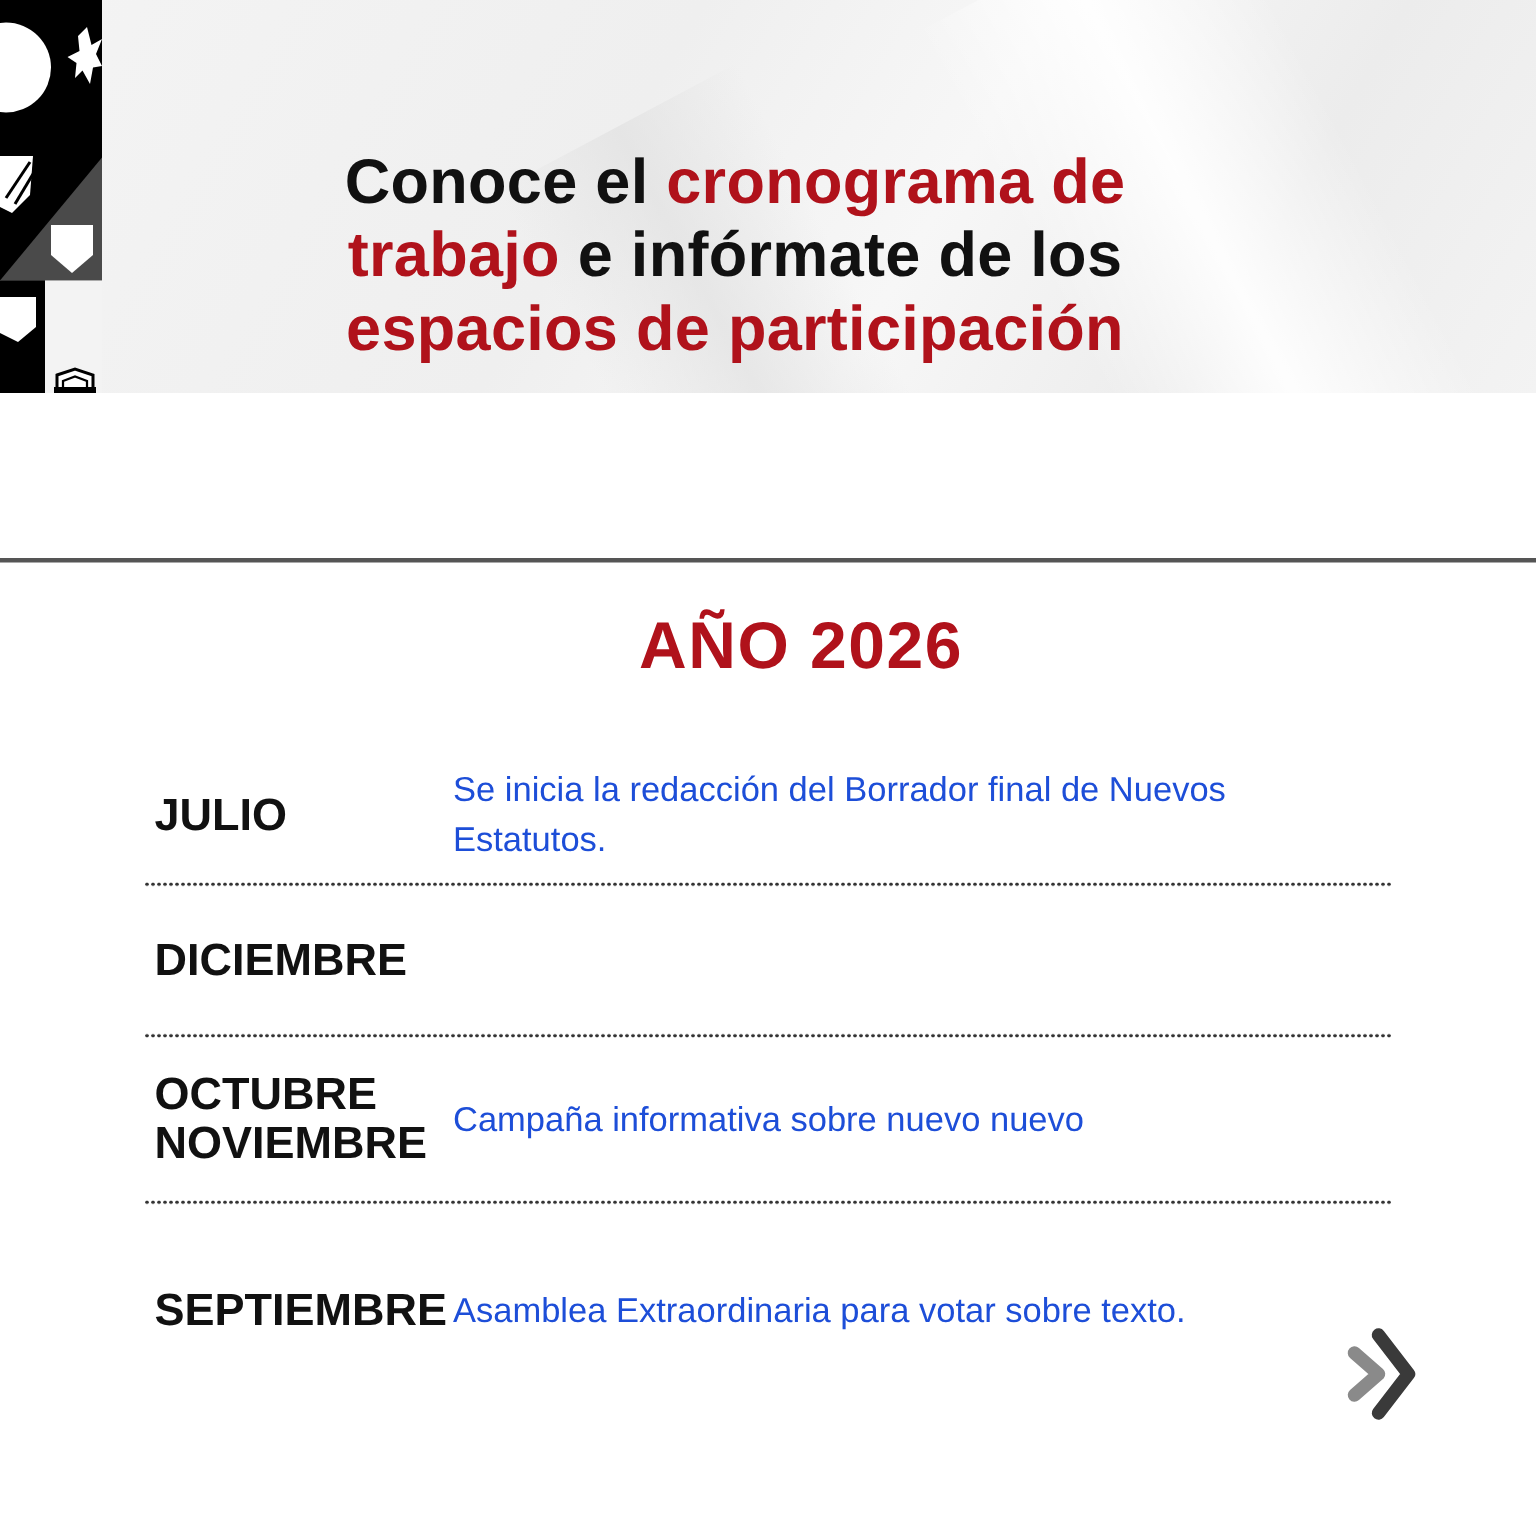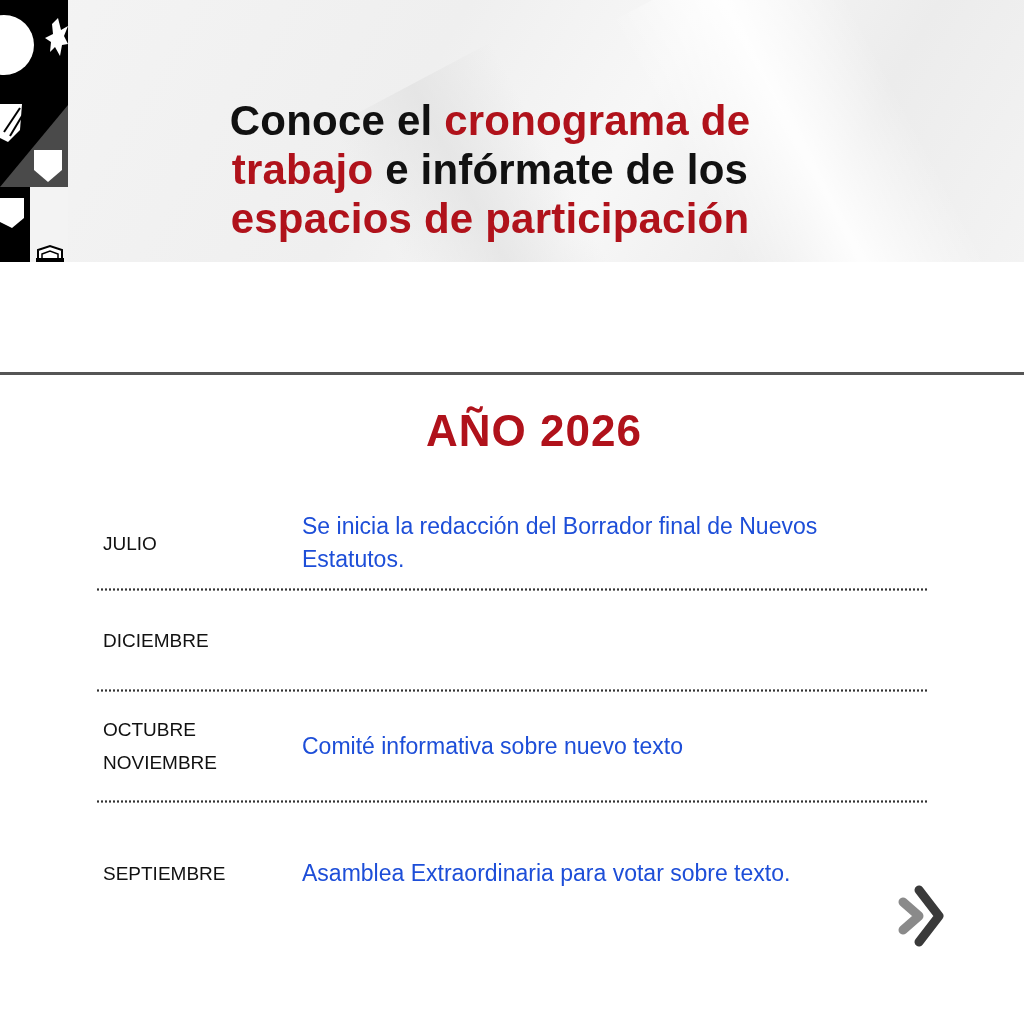--- a/index.html
+++ b/index.html
@@ -36,21 +36,21 @@
     .headline .red { color: #b0121b; }
 
     .year-title {
       position: absolute; left: 0; top: 406px; width: 1068px;
       text-align: center; font-weight: bold; font-size: 44px; color: #b0121b; letter-spacing: 1px;
     }
 
     .schedule { position: absolute; left: 96px; top: 498px; width: 832px; }
     .row { position: relative; display: flex; align-items: center; }
     .row .month {
-      width: 206px; padding-left: 7px; font-weight: normal; font-size: 19px; line-height: 33px; color: #111;
+      width: 206px; padding-left: 7px; font-weight: bold; font-size: 30px; line-height: 33px; color: #111;
     }
     .row .desc {
       flex: 1; font-size: 23px; line-height: 33px; color: #1d4ed8; padding-right: 30px;
     }
     .sep {
       height: 3px; width: 832px;
       background-image: radial-gradient(circle, #333 1px, transparent 1.3px);
       background-size: 4px 3px; background-repeat: repeat-x;
     }
     .row1 { height: 90px; }
@@ -129,21 +129,21 @@
       <div>DICIEMBRE</div>
     </div>
   </div>
   <div class="sep"></div>
 
   <div class="row row3">
     <div class="month">
       <div>OCTUBRE</div>
       <div>NOVIEMBRE</div>
     </div>
-    <div class="desc">Comité informativa sobre nuevo texto</div>
+    <div class="desc">Campaña informativa sobre nuevo nuevo</div>
   </div>
   <div class="sep"></div>
 
   <div class="row row4">
     <div class="month">
       <div>SEPTIEMBRE</div>
     </div>
     <div class="desc">Asamblea Extraordinaria para votar sobre texto.</div>
   </div>
 </div>

